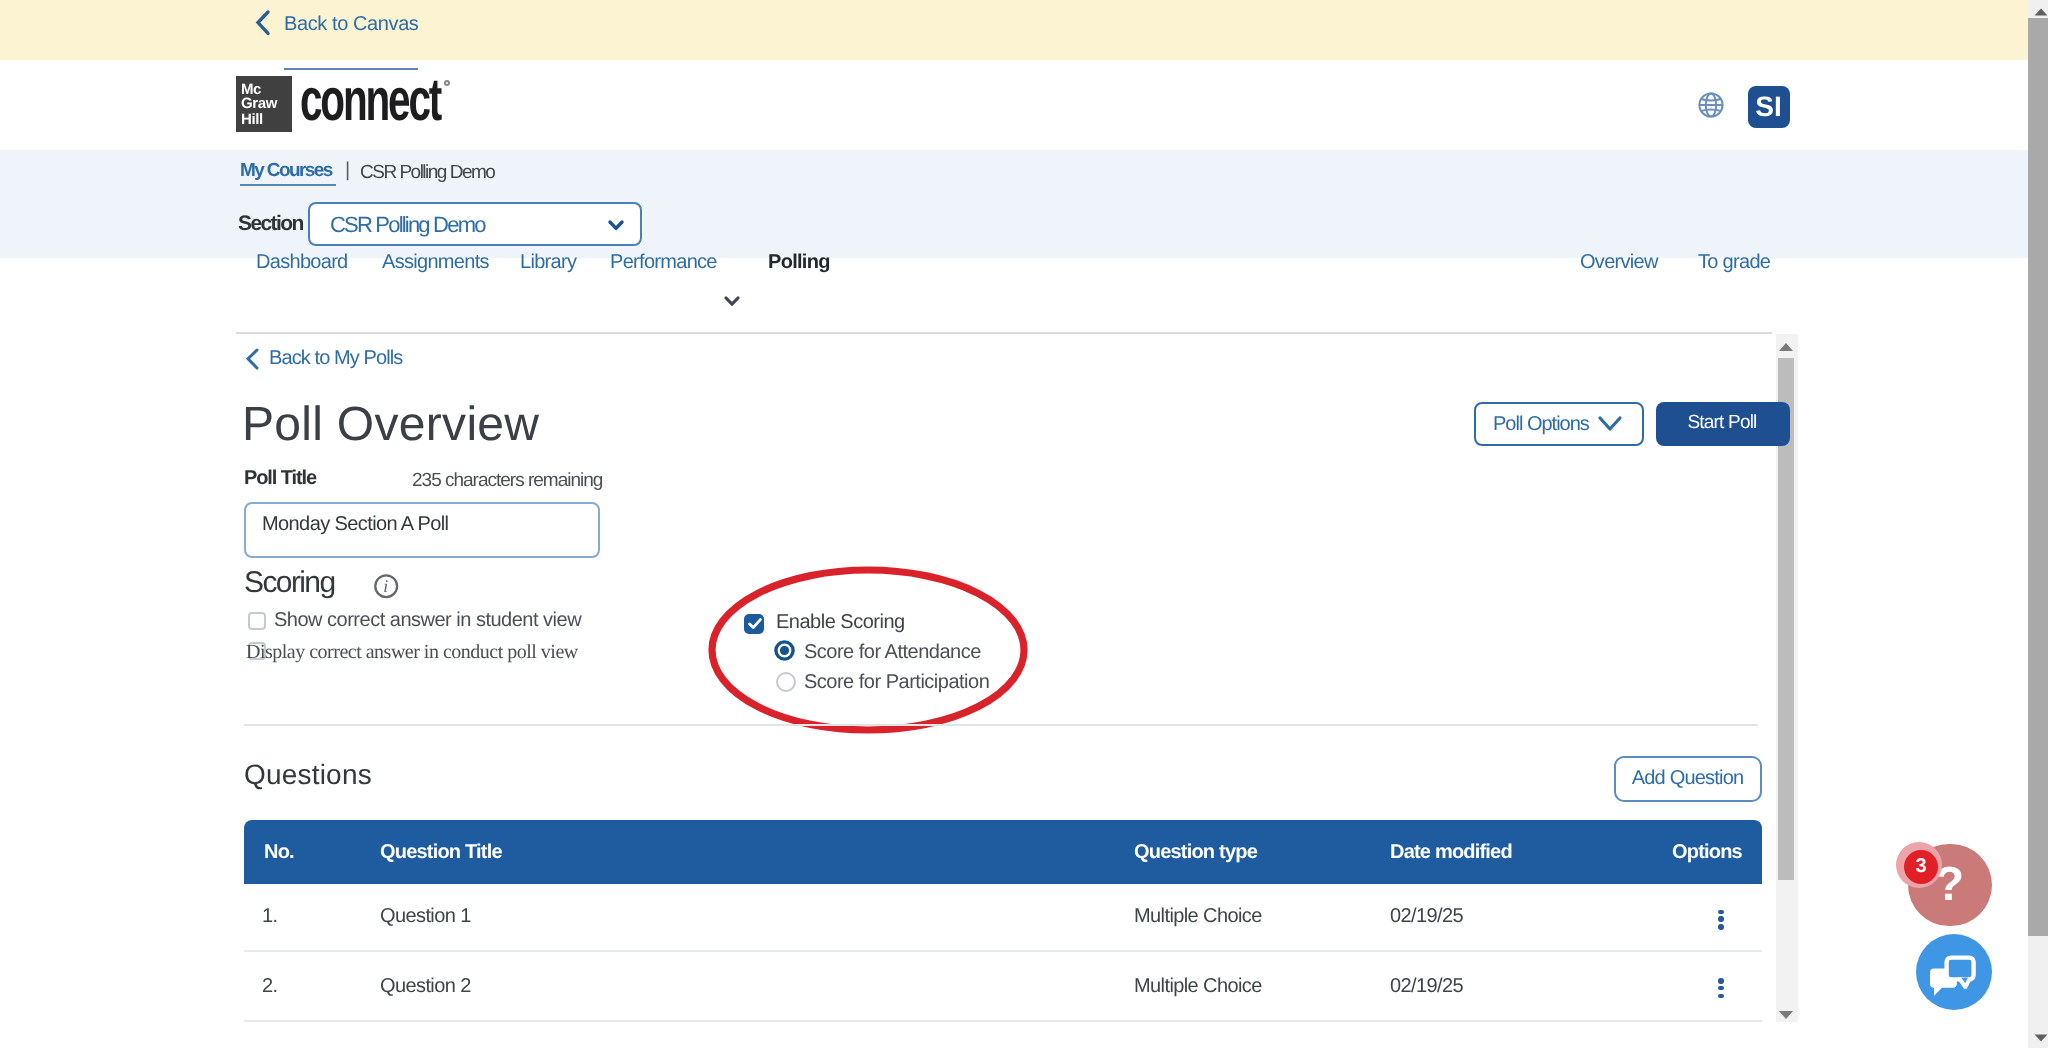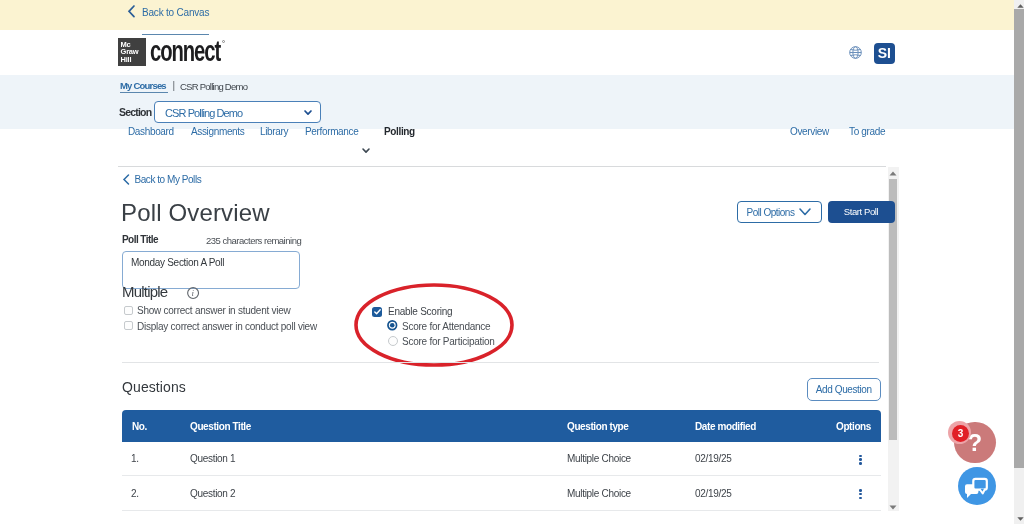--- a/index.html
+++ b/index.html
@@ -30,29 +30,29 @@
 #sb-in { left:887.5px; top:167px; width:11px; height:344px; background:#f2f2f2; }
 #sb-in-thumb { left:889px; top:179px; width:8px; height:261px; background:#bcbcbc; }
 
 #backpolls { left:134.5px; top:173.5px; font-size:10px; color:#2d6ca6; letter-spacing:-0.45px; }
 #pollov { left:121px; top:199px; font-size:24px; color:#3a4046; letter-spacing:0.15px; }
 #btn-options { left:737px; top:201px; width:85px; height:22px; border:1px solid #2d6ca6; border-radius:4px; background:#fff; }
 #btn-options span { position:absolute; left:8.5px; top:4.5px; font-size:10px; color:#2d6ca6; letter-spacing:-0.5px; }
 #btn-start { left:827.5px; top:201px; width:67px; height:22px; background:#1d4f91; border-radius:4px; color:#fff; font-size:9.5px; text-align:center; line-height:22px; letter-spacing:-0.4px; }
 #polltitle { left:122px; top:234px; font-size:10px; font-weight:bold; color:#2f3338; letter-spacing:-0.55px; }
 #charsrem { left:206px; top:234.5px; font-size:9.5px; color:#4a4f55; letter-spacing:-0.5px; }
-#titleinput { left:122px; top:251px; width:178px; height:38px; border:1px solid #86abd3; border-radius:4px; background:#fff; }
+#titleinput { left:122px; top:251px; width:178px; height:28px; border:1px solid #86abd3; border-radius:4px; background:#fff; }
 #titleinput span { position:absolute; left:8px; top:5px; font-size:10px; color:#33383d; letter-spacing:-0.3px; }
 #settings { left:122px; top:283px; font-size:15px; color:#33383d; letter-spacing:-0.8px; }
 .cb { width:9px; height:9px; border:1px solid #c6cacd; border-radius:2px; background:#fdfdfd; }
 .lbl { font-size:10px; color:#4a4f55; letter-spacing:-0.25px; }
 #cb1 { left:124px; top:305.5px; }
 #lbl1 { left:137px; top:305px; }
 #cb2 { left:124px; top:321px; }
-#lbl2 { left:137px; top:320.5px; }
+#lbl2 { left:123px; top:320.5px;font-family:Liberation Serif, serif; }
 #cb3 { left:372.3px; top:306.8px; width:10px; height:10px; background:#1c5a9b; border:none; border-radius:2.5px; }
 #lbl3 { left:388px; top:305.8px; color:#3f444a; }
 #lbl4 { left:402px; top:320.5px; }
 #lbl5 { left:402px; top:335.5px; }
 .radio { width:10px; height:10px; border-radius:50%; }
 #rad2 { left:388px; top:335.5px; border:1px solid #c6cacd; background:#fdfdfd; }
 #hr2 { left:122px; top:362px; width:757px; height:1px; background:#e2e4e6; }
 #questions { left:122px; top:379px; font-size:14px; color:#33383d; letter-spacing:0.1px; }
 #btn-addq { left:807px; top:378px; width:73.5px; height:22.5px; border:1px solid #5b8cc0; border-radius:5px; background:#fff; font-size:10px; color:#2d6ca6; text-align:center; line-height:21px; letter-spacing:-0.4px; }
 #thead { left:122px; top:410px; width:759px; height:32px; background:#1f5c9f; border-radius:4px 4px 0 0; color:#fff; font-size:10px; font-weight:bold; letter-spacing:-0.4px; }
@@ -138,21 +138,21 @@
   </div>
 <svg class="ico" style="left:799px;top:208px" width="12" height="8" viewBox="0 0 12 8">
     <path d="M1 1 L6 6.5 L11 1" fill="none" stroke="#2d6ca6" stroke-width="1.6" stroke-linecap="round" stroke-linejoin="round"></path>
   </svg>
 <div class="abs" id="btn-start">Start Poll</div>
 <div class="abs" id="polltitle">Poll Title</div>
 <div class="abs" id="charsrem">235 characters remaining</div>
 <div class="abs" id="titleinput">
     <span>Monday Section A Poll</span>
   </div>
-<div class="abs" id="settings">Multiple</div>
+<div class="abs" id="settings">Scoring</div>
 <svg class="ico" style="left:187px;top:286.5px" width="12.2" height="12.2" viewBox="0 0 13 13">
   <circle cx="6.5" cy="6.5" r="5.8" fill="none" stroke="#63686e" stroke-width="1.2"></circle>
   <text x="6.2" y="9.8" font-size="9.5" font-style="italic" font-family="Liberation Serif, serif" fill="#63686e" text-anchor="middle">i</text>
 </svg>
 <div class="abs cb" id="cb1"></div>
 <div class="abs lbl" id="lbl1">Show correct answer in student view</div>
 <div class="abs cb" id="cb2"></div>
 <div class="abs lbl" id="lbl2">Display correct answer in conduct poll view</div>
 <div class="abs cb" id="cb3"></div>
 <svg class="ico" style="left:373.8px;top:308.8px" width="7" height="6" viewBox="0 0 7 6">

